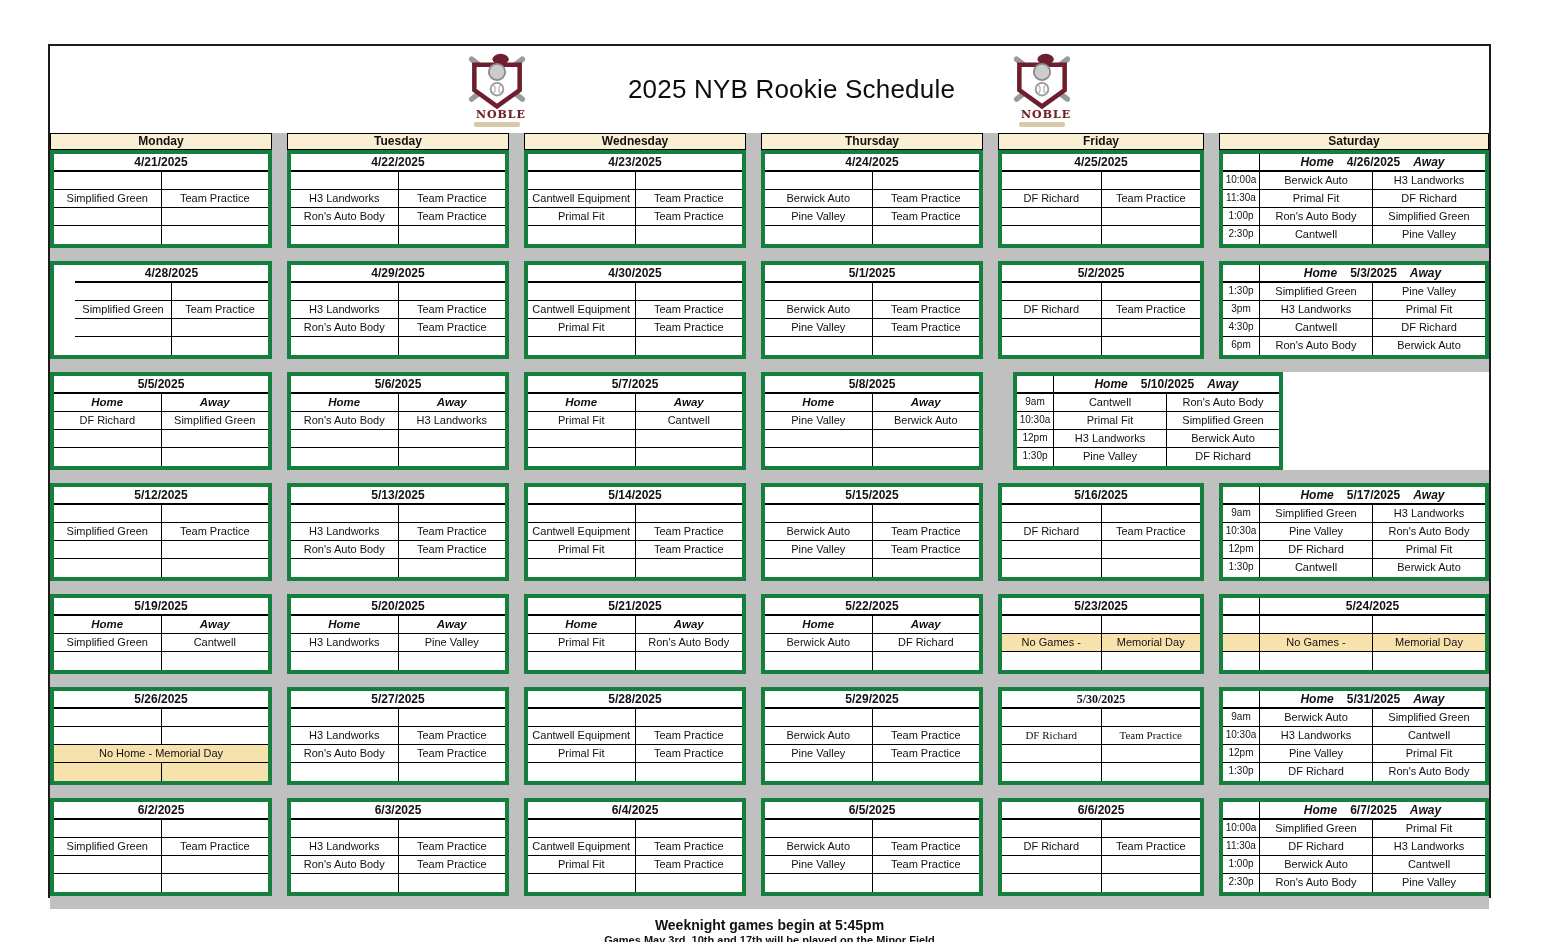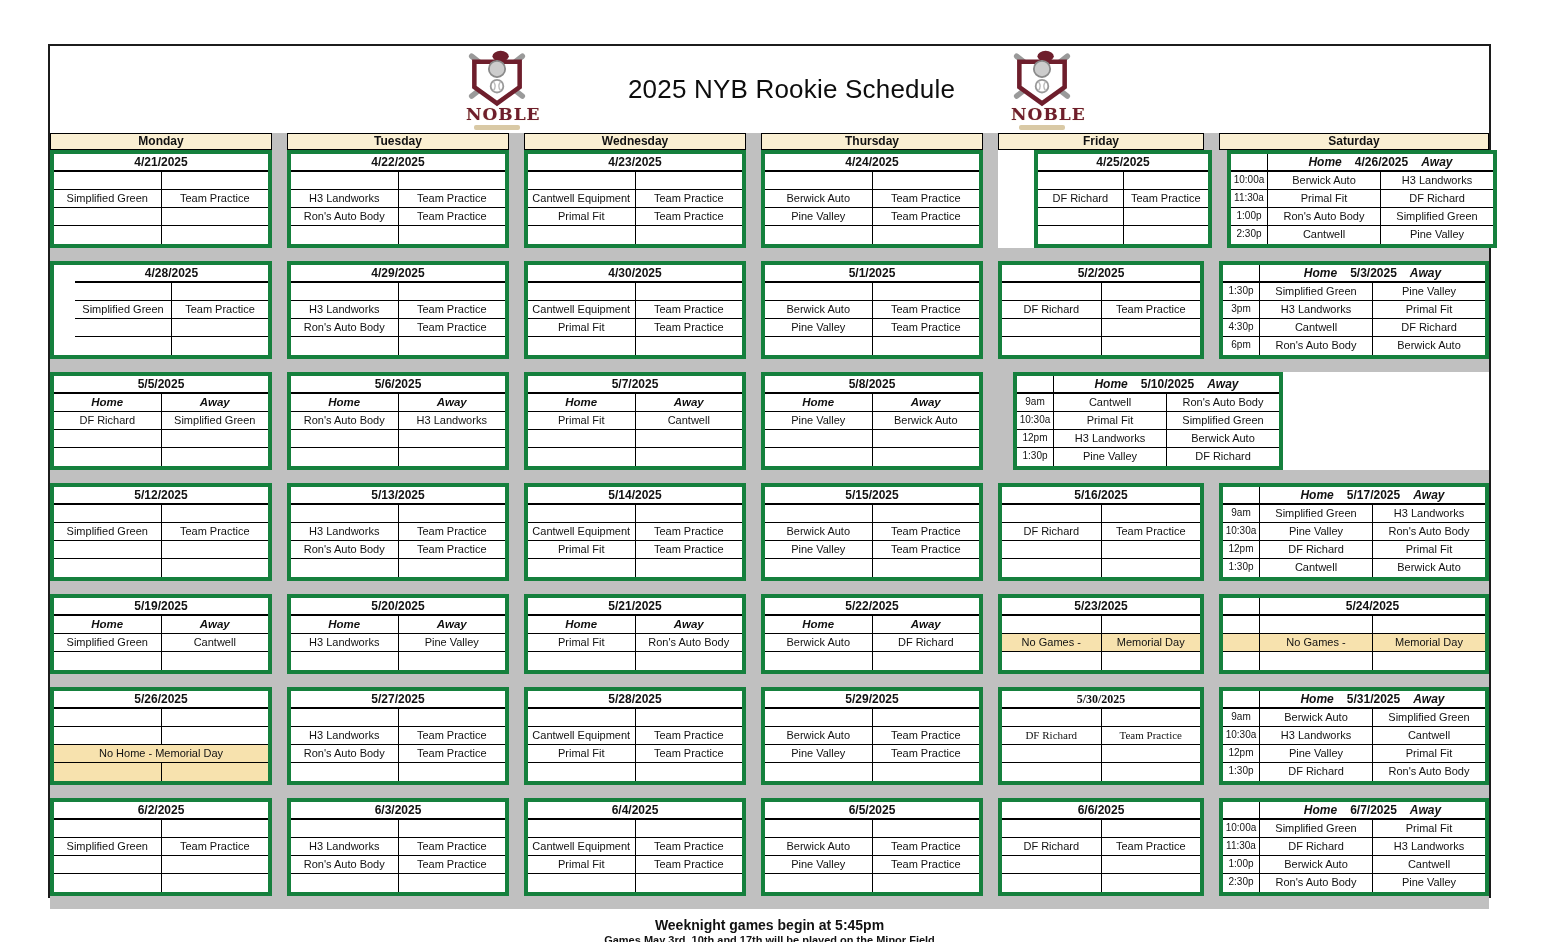--- a/index.html
+++ b/index.html
@@ -6,21 +6,21 @@
   html,body { width:1542px; height:942px; background:#ffffff;
     font-family:"Liberation Sans", sans-serif; color:#111; }
   .sheet { position:absolute; left:48px; top:44px; width:1443px; height:854px;
     border:2px solid #1c1c1c; background:#fff; }
 
   
   .titlebar { height:87px; display:flex; align-items:center; justify-content:center; }
   .logo { width:78px; text-align:center; line-height:1; }
   .logo.first { margin-right:92px; }
   .logo.second { margin-left:48px; }
-  .logoword { font-family:"DejaVu Serif", serif; font-weight:bold; font-size:17px;
+  .logoword { font-family:"DejaVu Serif", serif; font-weight:bold; font-size:11px;
     color:#6E1E2C; letter-spacing:1px; margin-top:-4px;
     text-shadow:0 0 1px #d9c9a5;margin-left:8px; }
   .logotag { width:46px; height:5px; background:#d9c9a5; margin:2px auto 0; border-radius:2px; }
   .title { font-size:26px; color:#0d0d0d; letter-spacing:0.2px; }
 
   
   .wrow { display:flex; }
   .vsep { flex:none; width:15px; background:var(--sep); }
   .hband { height:13px; background:var(--sep); }
   .dhead { height:17px; line-height:15px; text-align:center; font-weight:bold; font-size:12px;
@@ -178,21 +178,21 @@
           <div class="r">
             <div class="c">Pine Valley</div>
             <div class="c">Team Practice</div>
           </div>
           <div class="r">
             <div class="c"></div>
             <div class="c"></div>
           </div>
         </div>
         <div class="vsep"></div>
-        <div class="dtable" style="width: 178px; margin-left: 36px;">
+        <div class="dtable" style="width: 206px;">
           <div class="r date">
             <div class="c">4/25/2025</div>
           </div>
           <div class="r">
             <div class="c"></div>
             <div class="c"></div>
           </div>
           <div class="r">
             <div class="c">DF Richard</div>
             <div class="c">Team Practice</div>

